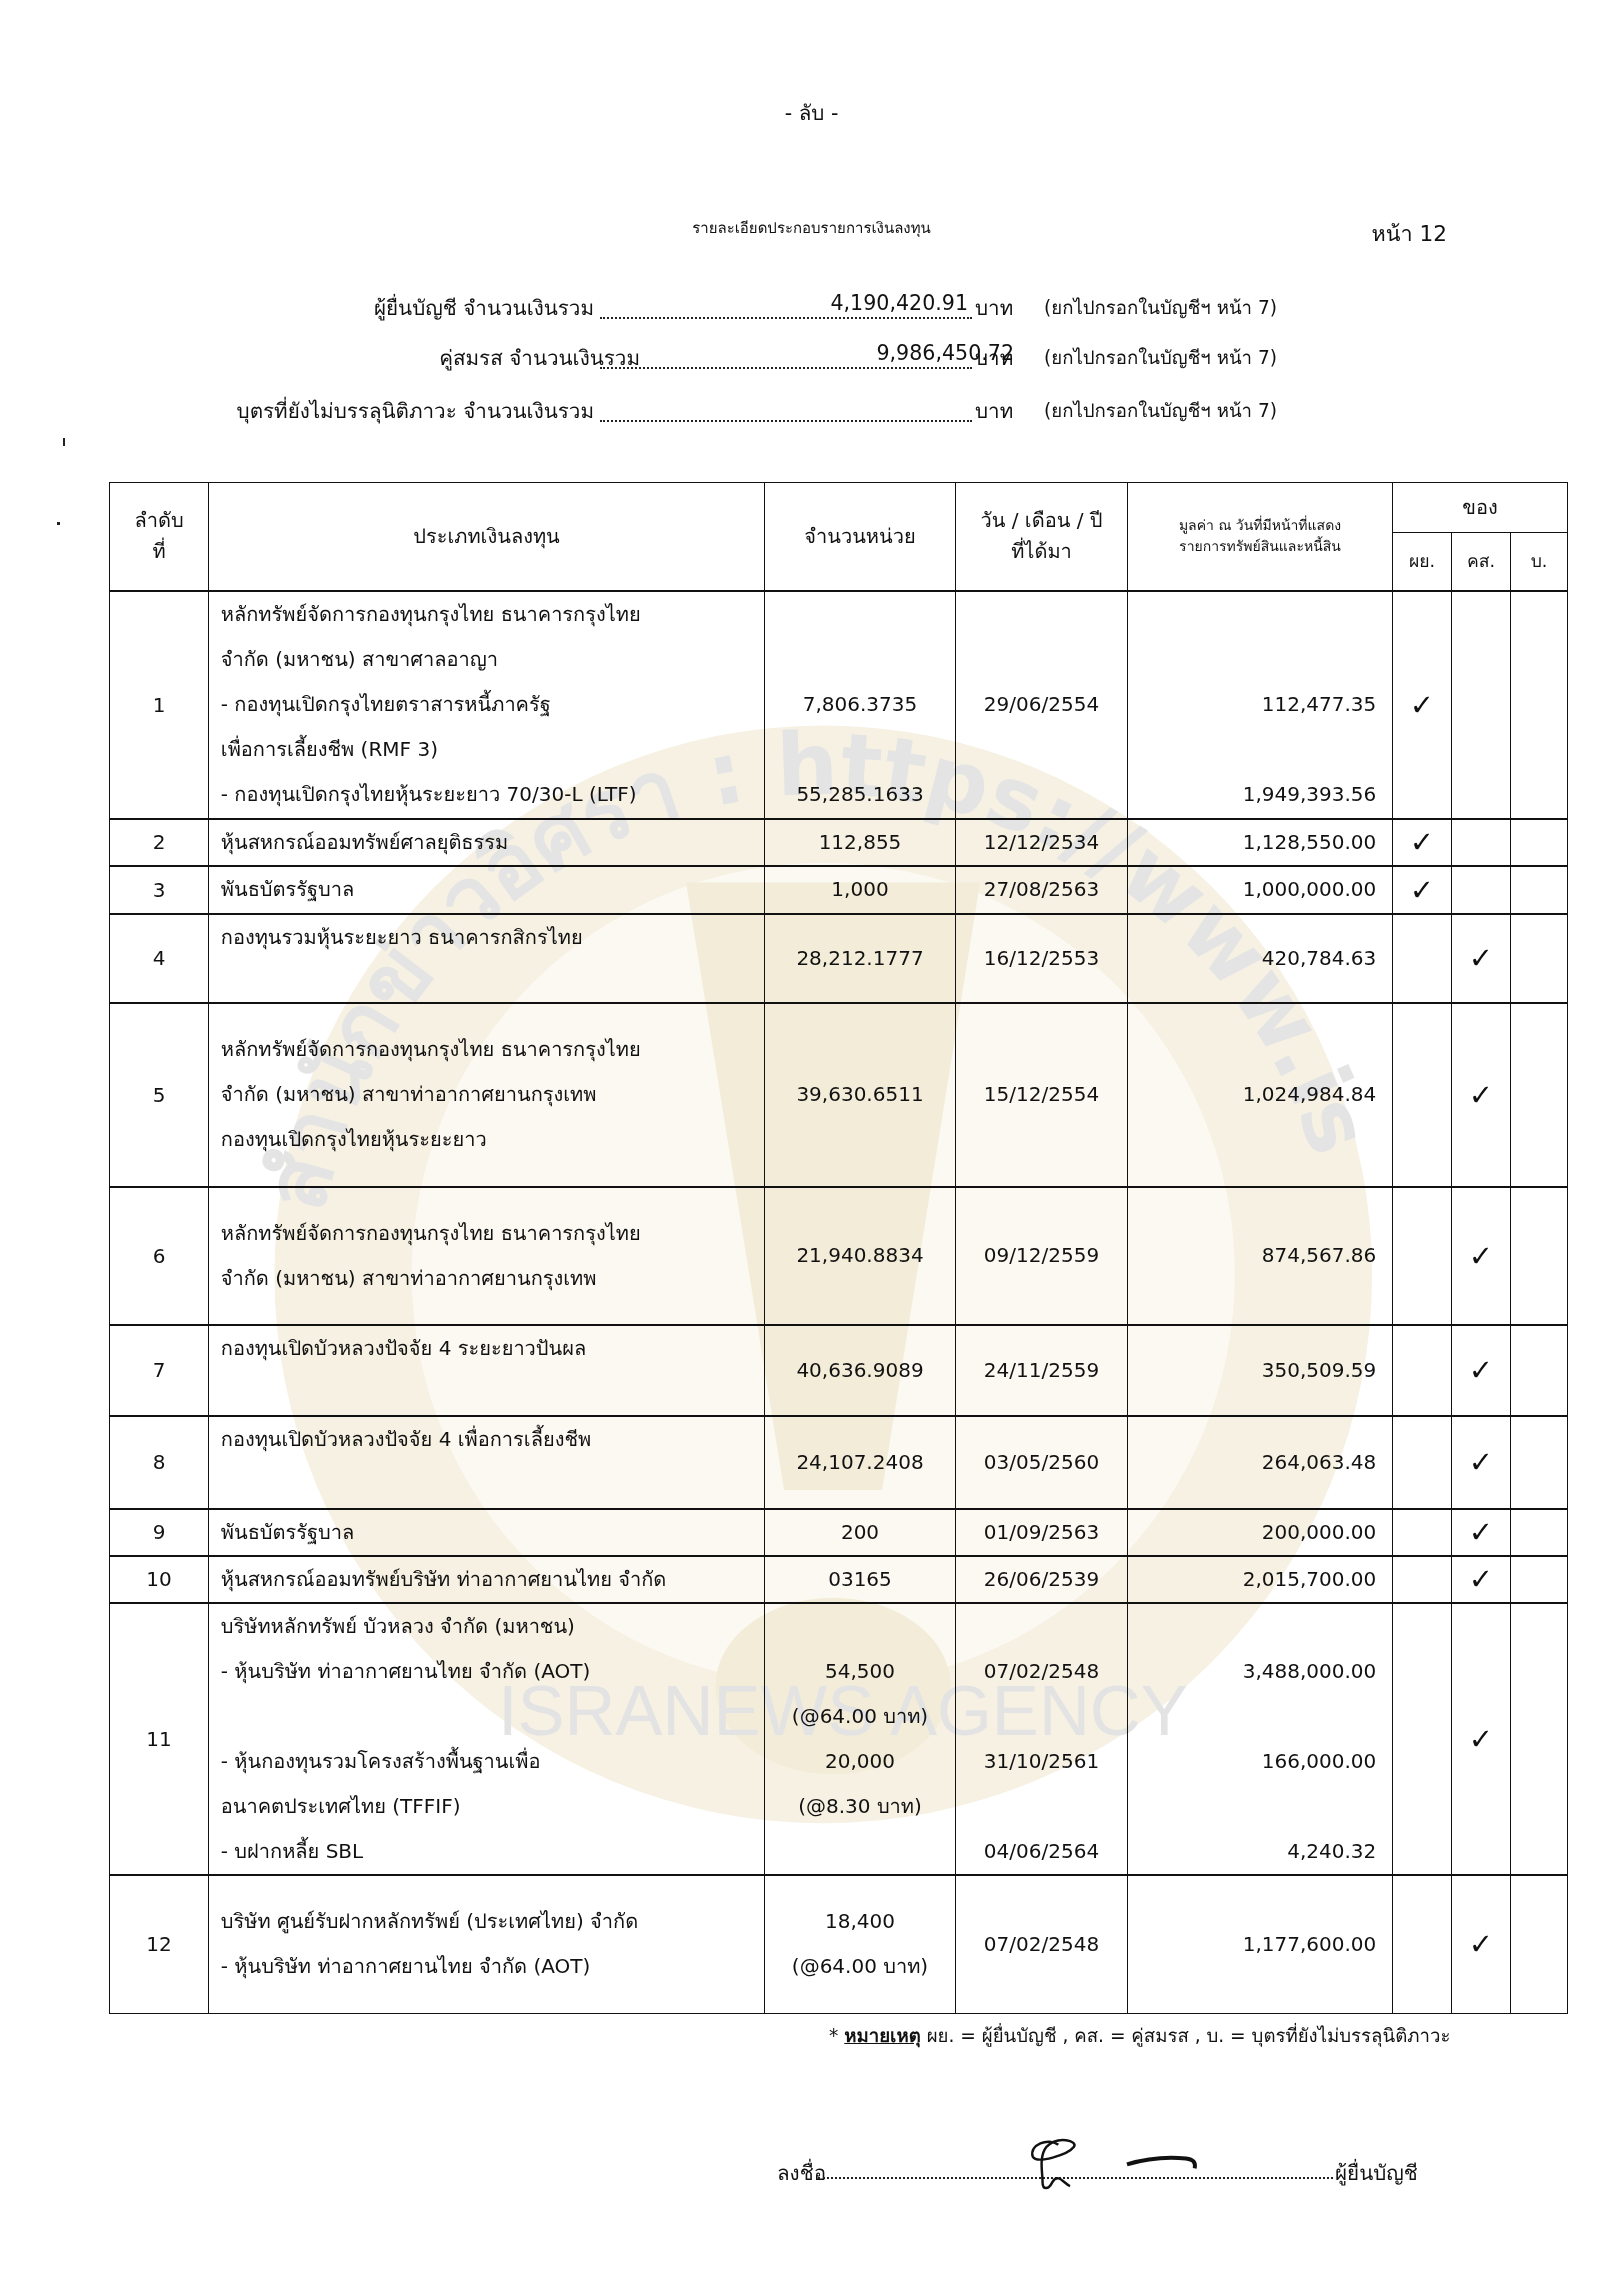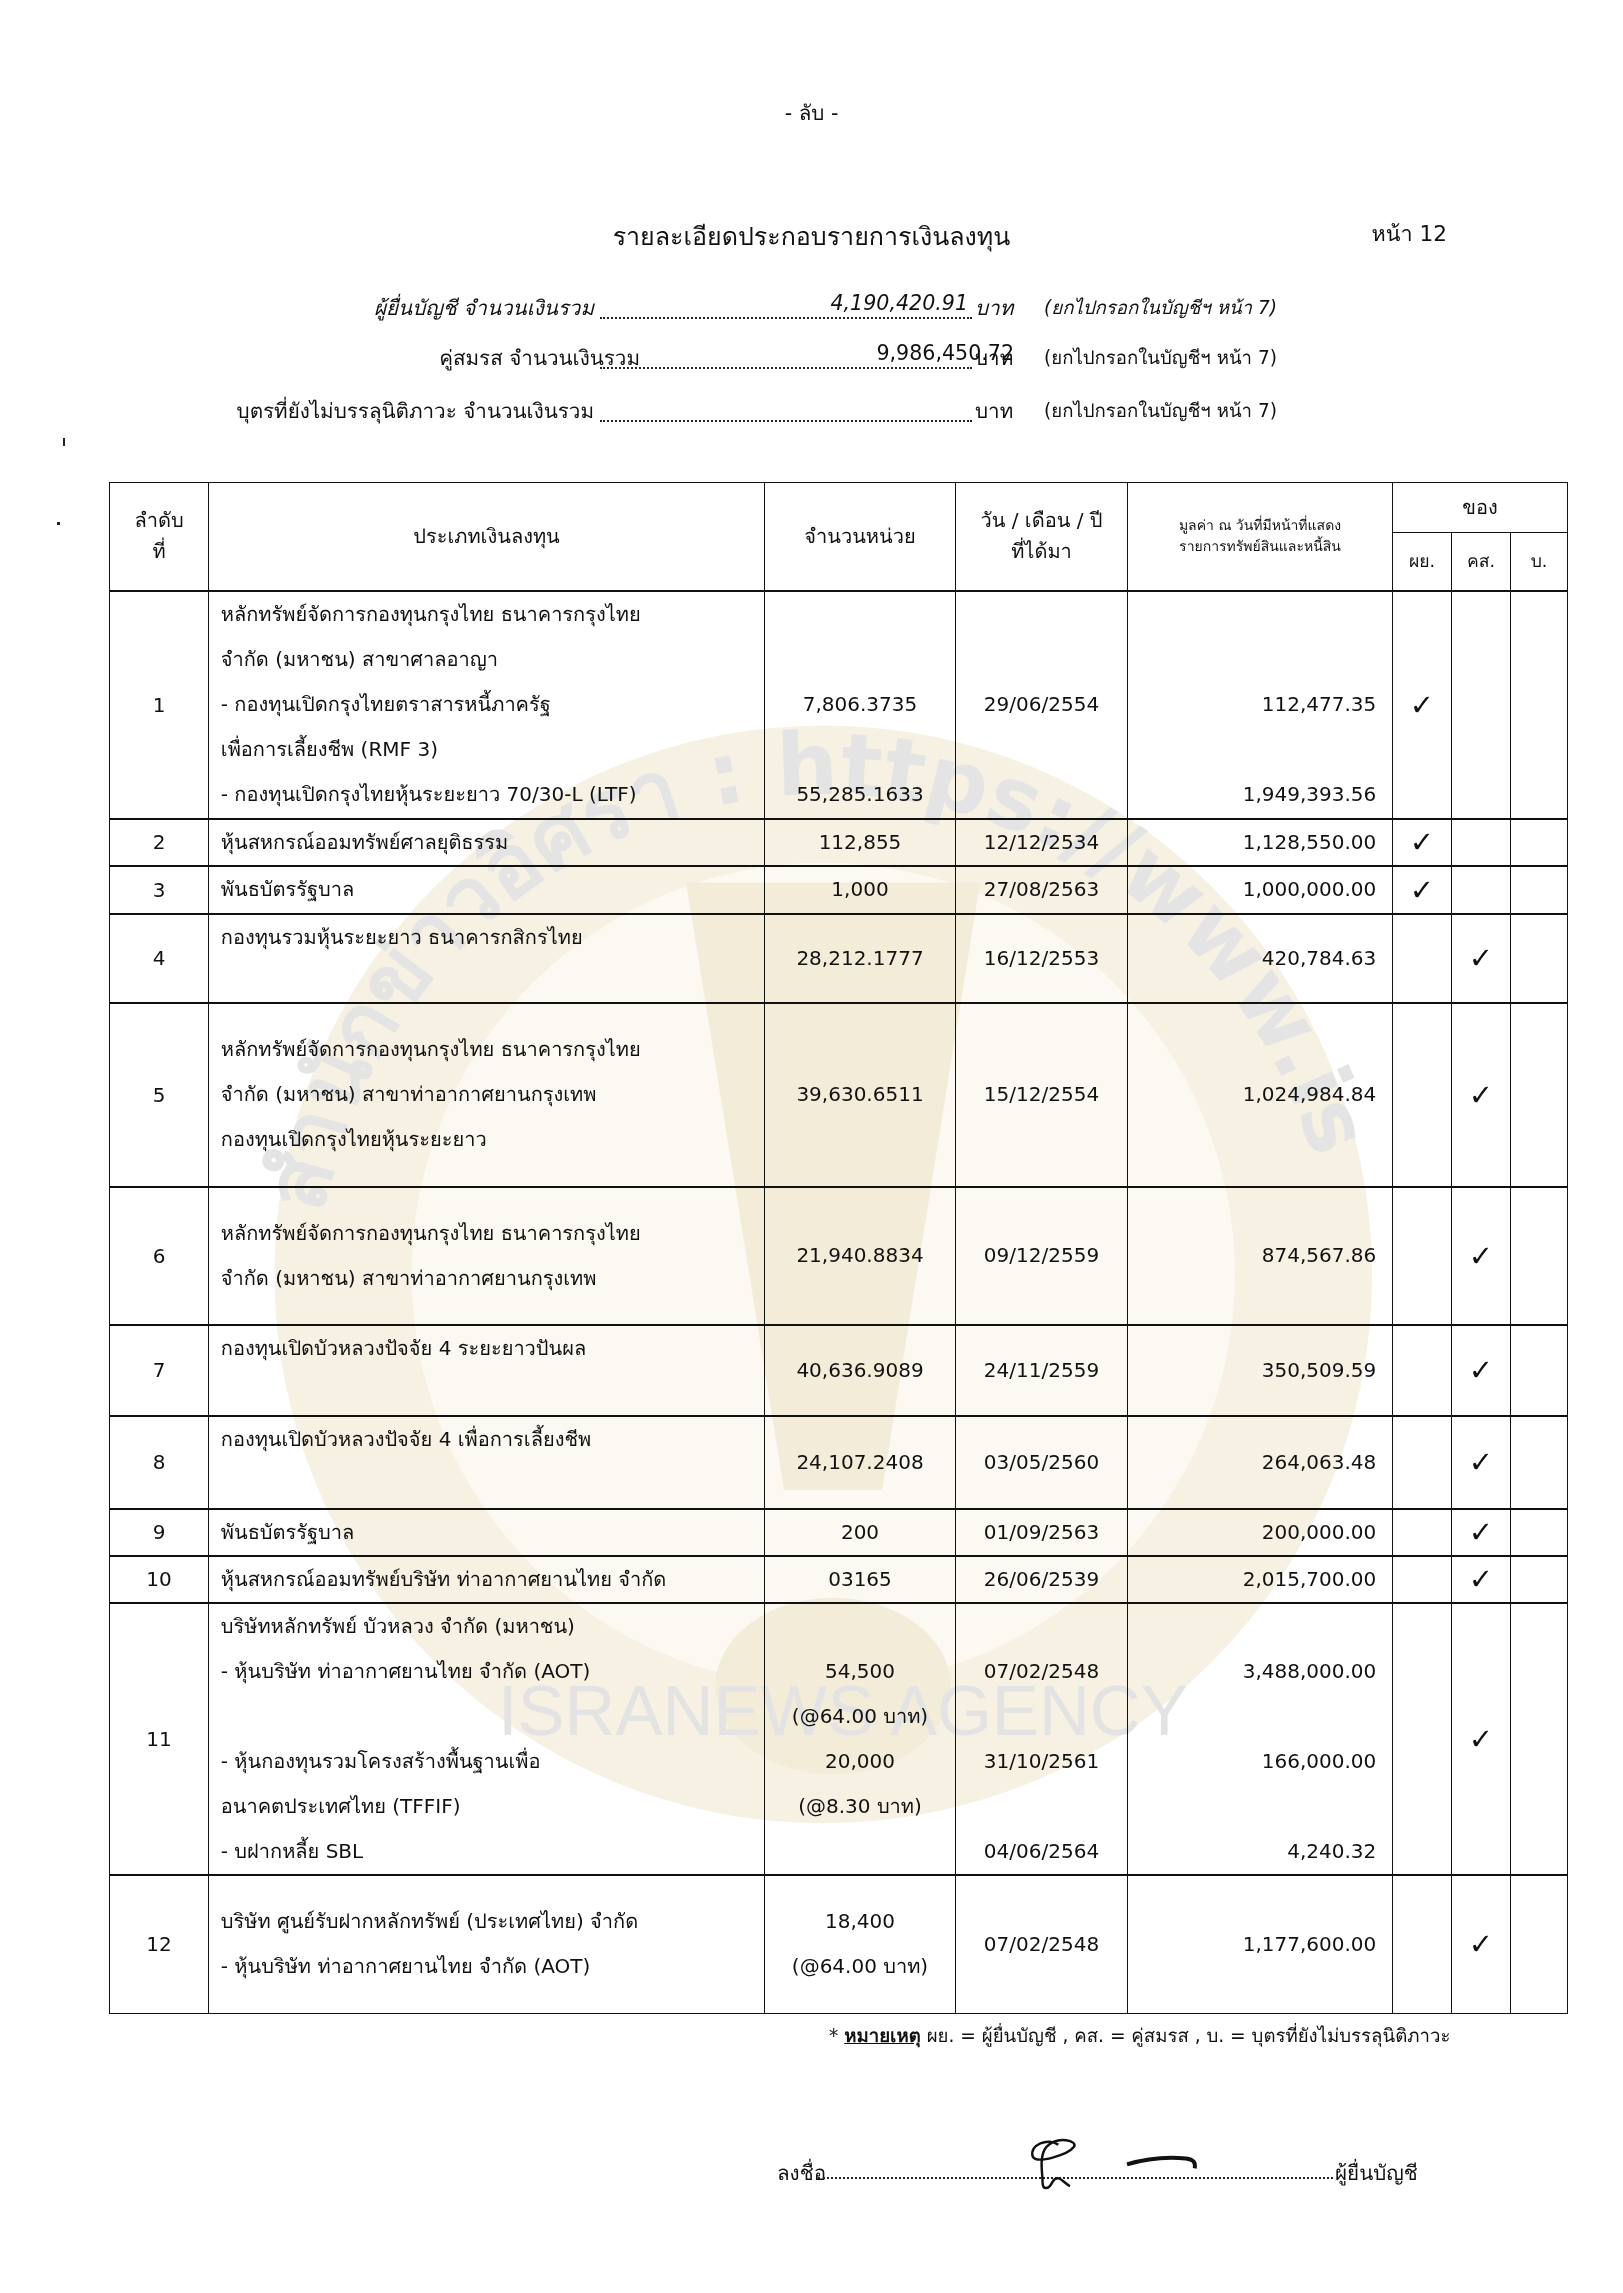--- a/index.html
+++ b/index.html
@@ -4,21 +4,21 @@
 <style>
   html, body { margin: 0; padding: 0; background: #ffffff; }
   body { width: 1623px; height: 2294px; position: relative; overflow: hidden;
          font-family: "DejaVu Sans", "Liberation Sans", sans-serif; color: #111; }
   .abs { position: absolute; white-space: nowrap; }
 
   
   .wm-layer { position: absolute; left: 0; top: 0; width: 1623px; height: 2294px; pointer-events: none; z-index: 0; }
   .top-label { left: 0; width: 1623px; text-align: center; top: 96px; font-size: 20.6px; }
   .page-no { right: 176px; top: 172px; font-size: 21.6px; margin-top: 44px; }
-  .title { left: 0; width: 1623px; text-align: center; top: 216px; font-size: 25px; }
+  .title { left: 0; width: 1623px; text-align: center; top: 216px; font-size: 15px; }
 
   .sum-row { position: absolute; left: 0; height: 29px; font-size: 20.6px; }
   .sum-label { position: absolute; right: 1029px; text-align: right; white-space: nowrap; }
   .sum-dots { position: absolute; left: 600px; width: 372px; border-bottom: 2px dotted #222; height: 25.5px; }
   .sum-amount { position: absolute; right: 655px; white-space: nowrap; }
   .sum-unit { position: absolute; left: 975px; white-space: nowrap; }
   .sum-note { position: absolute; left: 1044px; white-space: nowrap; font-size: 18.6px; top: 2px; }
 
   
   .tbl { position: absolute; left: 109px; top: 482px; width: 1457px; z-index: 2; }
@@ -66,21 +66,21 @@
 
     <text x="860" y="1770" text-anchor="middle" font-family="Liberation Sans Narrow, Liberation Sans, sans-serif" font-size="72" fill="#e3e3e3">ISRANEWS AGENCY</text>
   </svg>
 </div>
 
 <div class="abs top-label" style="z-index:2">- ลับ -</div>
 <div class="abs page-no" style="z-index:2">หน้า 12</div>
 <div class="abs title" style="z-index:2">รายละเอียดประกอบรายการเงินลงทุน</div>
 
 <div id="summary" style="position:absolute;left:0;top:0;z-index:2;">
-    <div class="sum-row" style="top: 291px; width: 1623px; font-style: italic;">
+    <div class="sum-row" style="top: 291px; width: 1623px;">
       <span class="sum-label">ผู้ยื่นบัญชี  จำนวนเงินรวม</span>
       <span class="sum-dots"></span>
       <span class="sum-amount">4,190,420.91</span>
       <span class="sum-unit">บาท</span>
       <span class="sum-note">(ยกไปกรอกในบัญชีฯ หน้า 7)</span>
     </div>
     <div class="sum-row" style="top: 341px; width: 1623px; padding-left: 46px;">
       <span class="sum-label">คู่สมรส  จำนวนเงินรวม</span>
       <span class="sum-dots"></span>
       <span class="sum-amount">9,986,450.72</span>

